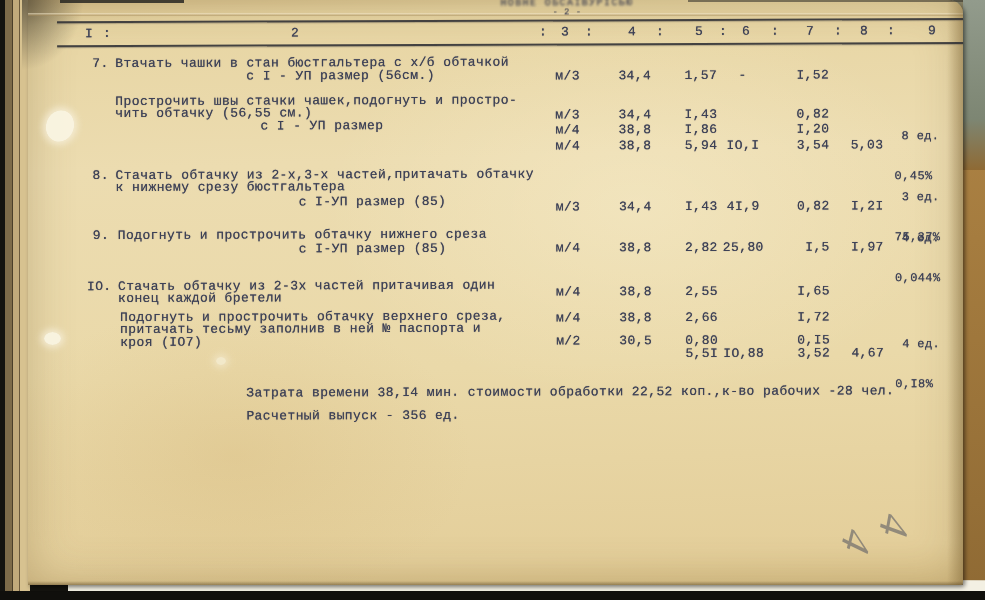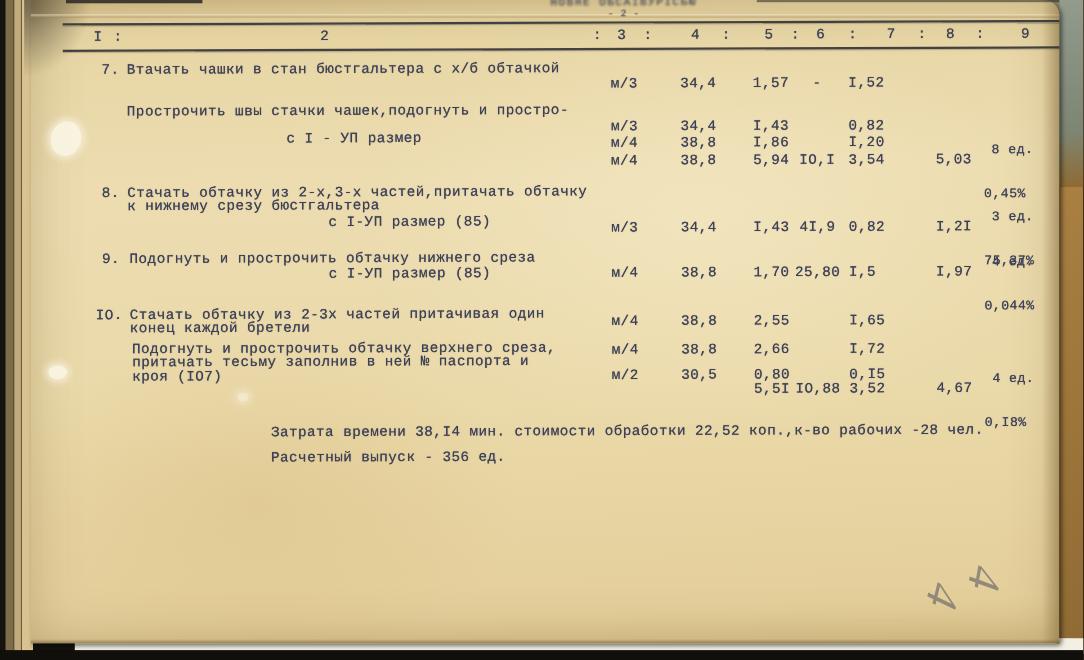--- a/index.html
+++ b/index.html
@@ -53,21 +53,21 @@
   .pageno{position:absolute;left:430px;top:8px;width:220px;text-align:center;
     font-size:9px;color:rgba(66,66,78,.6);filter:blur(.5px);}
 
   
   .nr{position:absolute;left:0;width:935px;height:14px;}
   .nr span{position:absolute;white-space:pre;}
   .c3{left:528px;}
   .c4{left:572px;width:52px;text-align:right;}
   .c5{left:624px;width:66px;text-align:right;}
   .c6{left:684px;width:63px;text-align:center;}
-  .c7{left:744px;width:58px;}
+  .c7{left:744px;width:58px;text-align:right;}
   .c8{left:804px;width:52px;text-align:right;}
   .c9{left:863px;top:-8px;width:64px;}
   .c9 span{position:static;display:block;height:12px;font-size:12px;line-height:12px;white-space:pre;}
   .c9 .ed{padding-left:11px;}
   .c9 .pc{padding-left:4px;margin-top:28px;}
 
   
   .spot{position:absolute;background:rgba(250,245,228,.92);border-radius:50%;
     box-shadow:0 0 7px 3px rgba(247,240,220,.8);}
   .spot1{left:18px;top:110px;width:28px;height:32px;transform:rotate(18deg);}
@@ -128,21 +128,23 @@
       <div class="t" style="left:715px;top:27px">6</div>
       <div class="t" style="left:744px;top:27px">:</div>
       <div class="t" style="left:779px;top:27px">7</div>
       <div class="t" style="left:807px;top:27px">:</div>
       <div class="t" style="left:833px;top:27px">8</div>
       <div class="t" style="left:860px;top:27px">:</div>
       <div class="t" style="left:901px;top:27px">9</div>
 
       <div class="t" style="left:65px;top:57px">7.</div>
       <div class="t" style="left:88px;top:57px">Втачать чашки в стан бюстгальтера с х/б обтачкой</div>
+      <div class="t" style="left:219px;top:70px">с I - УП размер (56см.)</div>
       <div class="t" style="left:88px;top:95px">Прострочить швы стачки чашек,подогнуть и простро-</div>
+      <div class="t" style="left:88px;top:107px">чить обтачку (56,55 см.)</div>
       <div class="t" style="left:233px;top:120px">с I - УП размер</div>
 
       <div class="nr" style="top:71px">
         <span class="c3">м/3</span>
         <span class="c4">34,4</span>
         <span class="c5">1,57</span>
         <span class="c6">-</span>
         <span class="c7">I,52</span>
       </div>
       <div class="nr" style="top:110px">
@@ -182,21 +184,21 @@
         <span class="c9"><span class="ed">3 ед.</span><span class="pc">75,37%</span></span>
       </div>
 
       <div class="t" style="left:65px;top:229px">9.</div>
       <div class="t" style="left:90px;top:229px">Подогнуть и прострочить обтачку нижнего среза</div>
       <div class="t" style="left:271px;top:243px">с I-УП размер (85)</div>
 
       <div class="nr" style="top:243px">
         <span class="c3">м/4</span>
         <span class="c4">38,8</span>
-        <span class="c5">1,70</span>
+        <span class="c5">2,82</span>
         <span class="c6">25,80</span>
         <span class="c7">I,5</span>
         <span class="c8">I,97</span>
         <span class="c9"><span class="ed">4 ед.</span><span class="pc">0,044%</span></span>
       </div>
 
       <div class="t" style="left:59px;top:280px">IO.</div>
       <div class="t" style="left:90px;top:280px">Стачать обтачку из 2-3х частей притачивая один</div>
       <div class="t" style="left:90px;top:292px">конец каждой бретели</div>
       <div class="t" style="left:92px;top:311px">Подогнуть и прострочить обтачку верхнего среза,</div>

